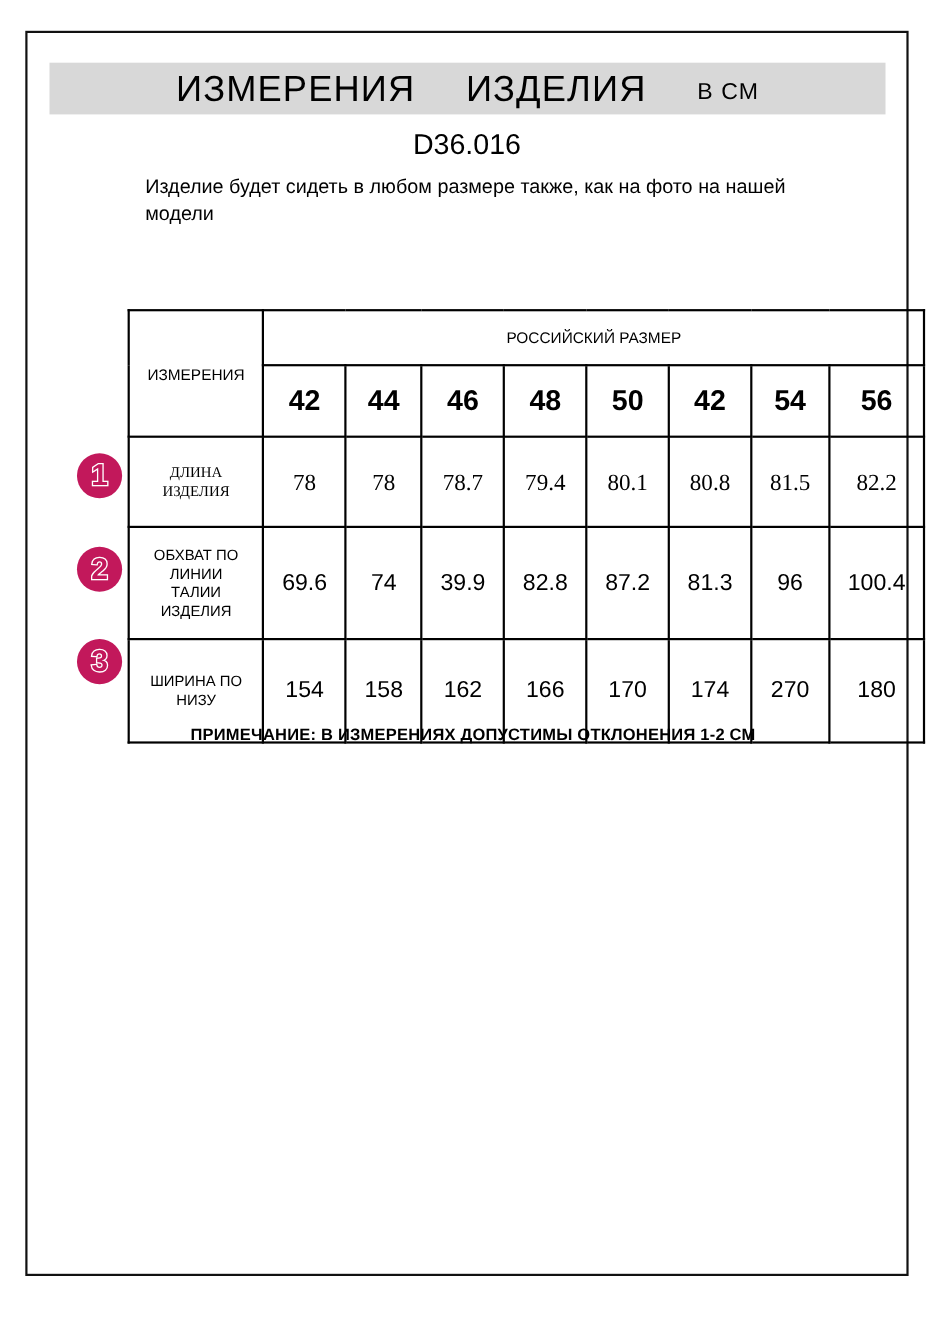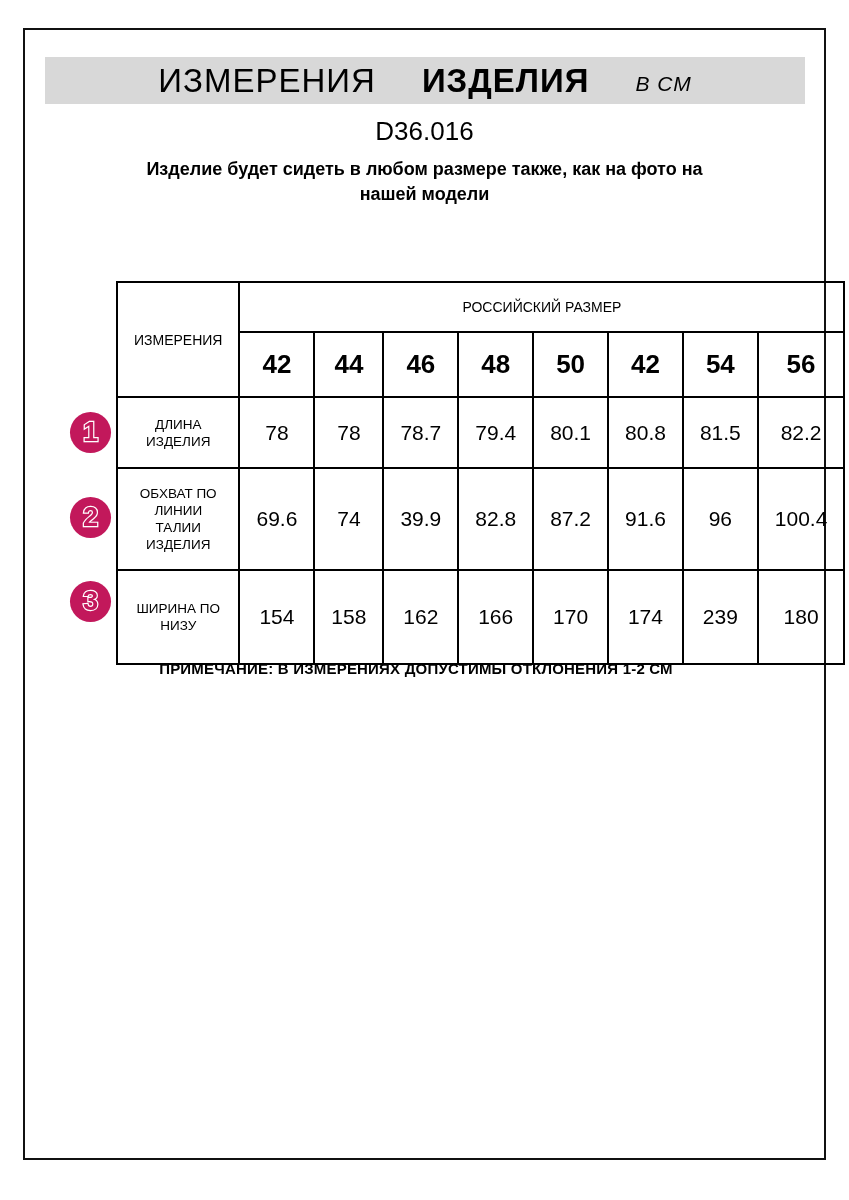--- a/index.html
+++ b/index.html
@@ -33,70 +33,69 @@
     width: 760px;
     height: 47px;
     background: #d8d8d8;
     display: flex;
     align-items: center;
     justify-content: center;
     gap: 46px;
     white-space: nowrap;
   }
   .title-main { font-size: 33px; font-weight: 400; letter-spacing: 1px; }
-  .title-emph { font-size: 33px; font-weight: 700; letter-spacing: 1px; }
-  .title-unit { font-size: 21px; font-weight: 400; letter-spacing: 1px; padding-top: 6px; font-style: italic; }
+  .title-emph { font-size: 33px; font-weight: 400; letter-spacing: 1px; }
+  .title-unit { font-size: 21px; font-weight: 400; letter-spacing: 1px; padding-top: 6px; }
   .model {
     position: absolute;
     left: 0; right: 0;
     top: 116px;
     text-align: center;
     font-size: 26px;
     font-weight: 400;
   }
   .subtitle {
     position: absolute;
     left: 0; right: 0;
     top: 157px;
     margin: 0 auto;
     max-width: 585px;
-    text-align: center;
     font-size: 18px;
     line-height: 25px;
-    font-weight: 700;
+    font-weight: 400;
   }
   .size-table {
     position: absolute;
     left: 116px;
     top: 281px;
     border-collapse: collapse;
     table-layout: fixed;
   }
   .size-table td {
     border: 2px solid #000;
     text-align: center;
     vertical-align: middle;
     padding: 16px;
     margin-top: 32px;
   }
   .col-label { width: 120px; }
   .col-size  { width: 60px; }
   tr.hdr-row    { height: 20px; }
   tr.sizes-row  { height: 60px; }
-  tr.data-row-1 { height: 71px; }
+  tr.data-row-1 { height: 82px; font-family: Liberation Serif, serif; }
   tr.data-row-2 { height: 63px; }
   tr.data-row-3 { height: 94px; }
   .corner-cell  { font-size: 14px; font-weight: 400; }
   .size-hdr-cell { font-size: 14px; font-weight: 400; }
   .size-cell { font-size: 26px; font-weight: 700; }
   .label-cell { font-size: 13.5px; line-height: 17px; padding: 4px 8px; }
   .value-cell { font-size: 21px; font-weight: 400; }
   .note {
     position: absolute;
-    left: 116px;
+    left: 130px;
     width: 600px;
     top: 660px;
     text-align: center;
     font-size: 15px;
     font-weight: 700;
     letter-spacing: 0.2px;
   }
   .badge {
     position: absolute;
     left: 69px;
@@ -168,33 +167,33 @@
         <td class="value-cell">81.5</td>
         <td class="value-cell">82.2</td>
       </tr>
       <tr class="data-row-2">
         <td class="label-cell">ОБХВАТ ПО ЛИНИИ ТАЛИИ ИЗДЕЛИЯ</td>
         <td class="value-cell">69.6</td>
         <td class="value-cell">74</td>
         <td class="value-cell">39.9</td>
         <td class="value-cell">82.8</td>
         <td class="value-cell">87.2</td>
-        <td class="value-cell">91.6</td>
+        <td class="value-cell">81.3</td>
         <td class="value-cell">96</td>
         <td class="value-cell">100.4</td>
       </tr>
       <tr class="data-row-3">
         <td class="label-cell">ШИРИНА ПО НИЗУ</td>
         <td class="value-cell">154</td>
         <td class="value-cell">158</td>
         <td class="value-cell">162</td>
         <td class="value-cell">166</td>
         <td class="value-cell">170</td>
         <td class="value-cell">174</td>
-        <td class="value-cell">239</td>
+        <td class="value-cell">270</td>
         <td class="value-cell">180</td>
       </tr>
     </tbody>
   </table>
 
   <div class="badge badge-1">
     <svg viewBox="0 0 44 44">
       <circle cx="22" cy="22" r="21" fill="#c2185b"></circle>
       <text x="22" y="31" text-anchor="middle" stroke="#ffffff" stroke-width="2.4" fill="#c2185b">1</text>
     </svg>

